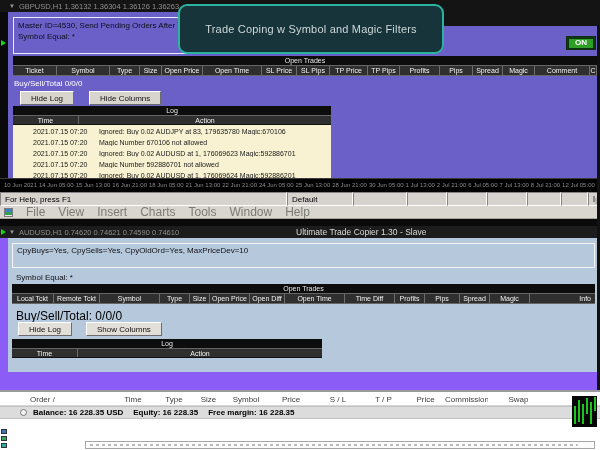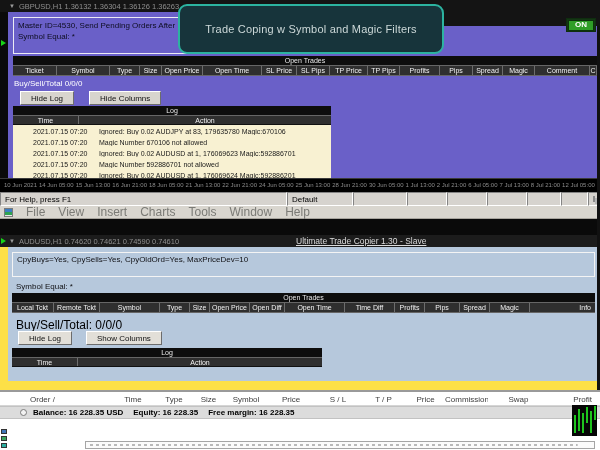--- a/index.html
+++ b/index.html
@@ -8,21 +8,21 @@
 
   
   .win1 { position:absolute; left:0; top:0; width:600px; height:192px; background:#0a0a0a; }
   .titlebar1 { position:absolute; left:0; top:0; right:0; height:12px; background:#141414; color:#8f8f8f;
                font-size:7.5px; display:flex; align-items:center; gap:4px; padding-left:9px; white-space:nowrap; }
   .tri-icon { color:#9a9a9a; font-size:6px; }
   .purple { position:absolute; left:8px; top:12px; right:3px; bottom:14px; background:#6a60c8; }
   .dark-topright { position:absolute; left:437px; top:0; right:0; height:26px; background:#141414; z-index:2; }
   .master-box { position:absolute; left:5px; top:5px; width:318px; height:37px; border:1px solid #ececf4;
                 padding:2px 4px; font-size:8px; line-height:11px; color:#0d0d20; overflow:hidden; white-space:nowrap; }
-  .on-frame { position:absolute; top:6px; right:1px; width:30px; height:14px; border:1px solid #0f2e0f;
+  .on-frame { position:absolute; top:24px; right:1px; width:30px; height:14px; border:1px solid #0f2e0f;
               background:#153615; display:flex; align-items:center; justify-content:center; z-index:3; }
   .on-btn { width:26px; height:11px; background:#2f9e27; border:1px solid #0b330b; color:#fff;
             font-size:8px; font-weight:bold; display:flex; align-items:center; justify-content:center; line-height:1; }
   .ot-bar { position:absolute; left:5px; right:0; top:44px; height:9px; background:#0d0d0d; color:#e9e9e9;
             font-size:7px; display:flex; align-items:center; justify-content:center; line-height:1; }
   .ot-head { position:absolute; left:5px; right:0; top:53px; height:11px; display:flex; background:#2f2f2f;
              border-top:1px solid #666; border-bottom:1px solid #666; }
   .hcell { border-right:1px solid #6d6d6d; color:#f2f2f2; font-size:7px; display:flex; align-items:center;
            justify-content:center; overflow:hidden; white-space:nowrap; line-height:1; flex:0 0 auto; }
   .bst1 { position:absolute; left:6px; top:67px; color:#ffffff; font-size:8px; white-space:nowrap; }
@@ -50,24 +50,24 @@
   .statusbar { position:absolute; left:0; top:192px; width:600px; height:14px; background:#d6d3ce; display:flex; }
   .scell { border:1px solid; border-color:#848484 #ffffff #ffffff #848484; font-size:8px; color:#000;
            display:flex; align-items:center; padding:0 4px; white-space:nowrap; overflow:hidden; }
   .menubar { position:absolute; left:0; top:206px; width:600px; height:13px; background:#d9d6cf;
              display:flex; align-items:center; gap:13px; padding-left:4px; border-bottom:1px solid #a8a59e; }
   .menu-item { font-size:12px; color:#7b7b76; cursor:default; }
   .chart-ic { width:9px; height:9px; background:#e8e8e8; border:1px solid #7a7a7a;
               background-image:linear-gradient(180deg,#3c7ec2 0 3px,#2fa352 3px 6px,#e8e8e8 6px); }
 
   
-  .win2 { position:absolute; left:0; top:235px; width:600px; height:215px; background:#fde047; }
+  .win2 { position:absolute; left:0; top:226px; width:600px; height:215px; background:#8b5cf6; }
   .titlebar2 { position:absolute; left:0; top:0; right:0; height:12px; background:#1c1c1c; color:#8f8f8f;
                font-size:7.5px; display:flex; align-items:center; gap:4px; padding-left:9px; white-space:nowrap; }
-  .slave-title { position:absolute; left:296px; top:1px; color:#dcdcdc; font-size:8.5px; white-space:nowrap;text-decoration:underline; }
+  .slave-title { position:absolute; left:296px; top:1px; color:#dcdcdc; font-size:8.5px; white-space:nowrap; }
   .panel2 { position:absolute; left:8px; top:12px; right:3px; height:134px; background:#b6c8dc; }
   .master-box2 { position:absolute; left:4px; top:5px; right:2px; height:25px; border:1px solid #f4f4f4;
                  padding:1px 4px; font-size:8px; line-height:11px; color:#101014; white-space:nowrap; overflow:hidden; }
   .sym-line { position:absolute; left:8px; top:35px; font-size:8px; color:#101014; }
   .ot2-bar { position:absolute; left:4px; right:2px; top:46px; height:9px; background:#0d0d0d; color:#e9e9e9;
              font-size:7px; display:flex; align-items:center; justify-content:center; }
   .ot2-head { position:absolute; left:4px; right:2px; top:55px; height:11px; display:flex; background:#2f2f2f;
               border-top:1px solid #666; border-bottom:1px solid #666; }
   .bst2 { position:absolute; left:8px; top:71px; color:#000; font-size:12px; }
   .btnrow2 { position:absolute; left:10px; top:84px; display:flex; gap:14px; }

